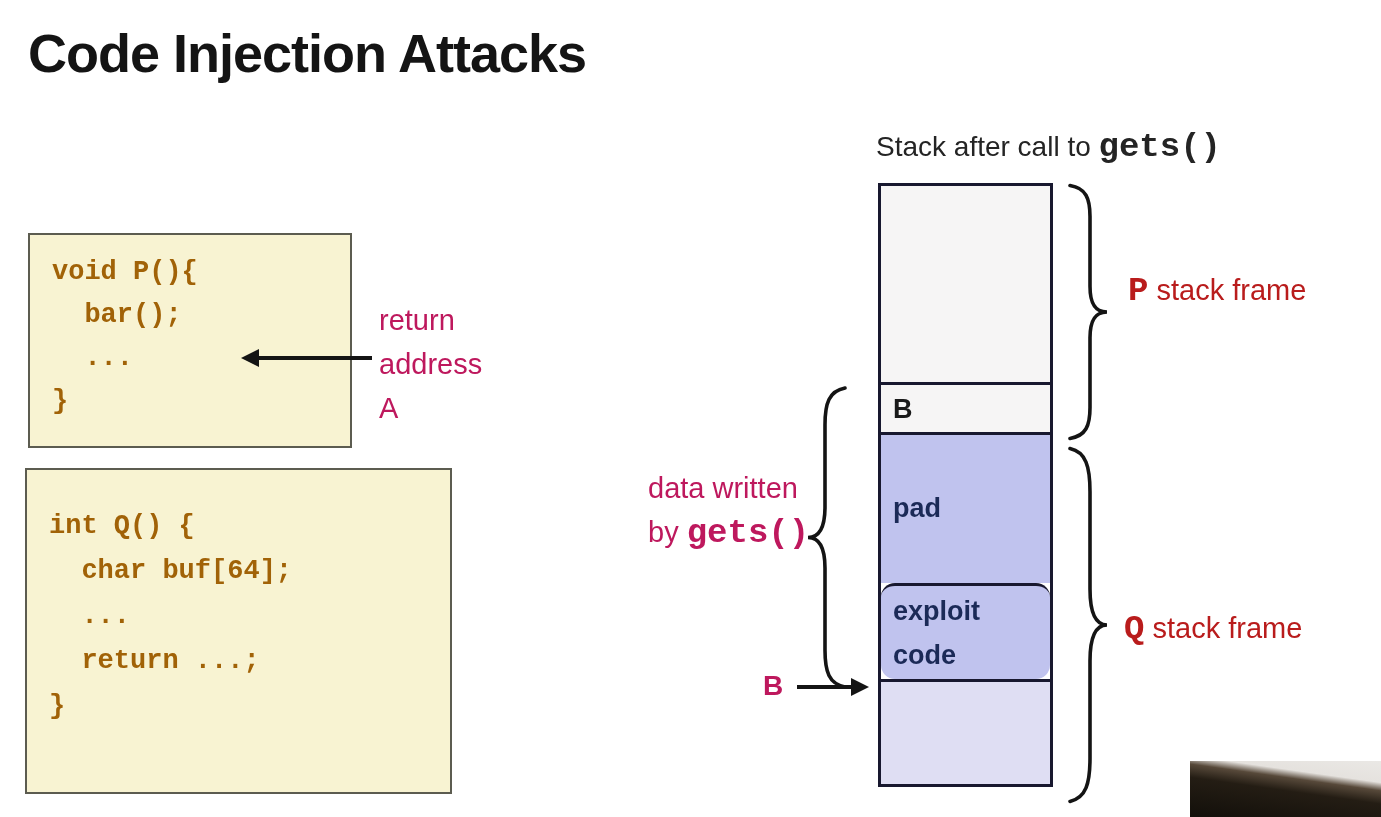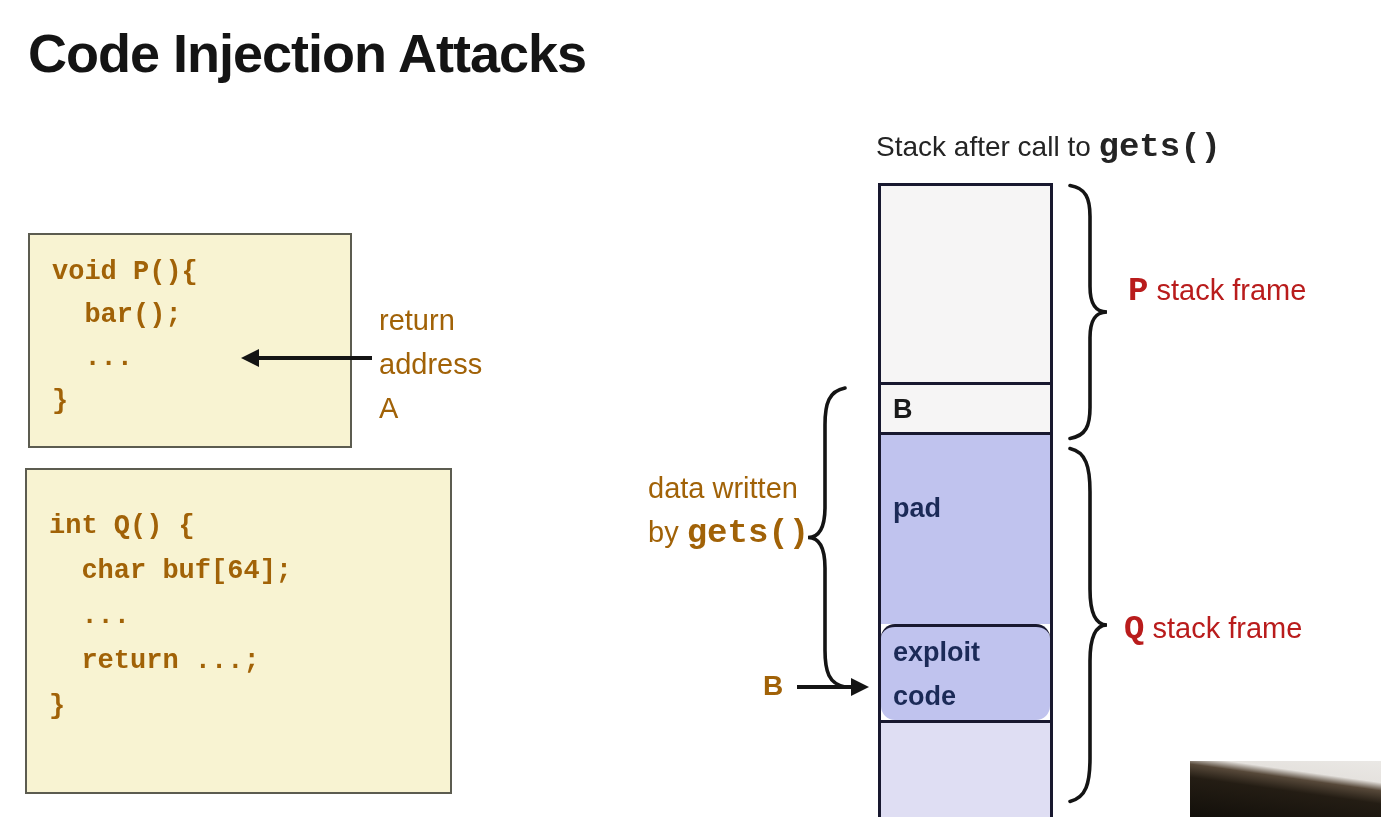--- a/index.html
+++ b/index.html
@@ -18,33 +18,33 @@
   #codebox-p{left:28px;top:233px;width:298px;height:195px;padding:16px 0 0 22px;line-height:43px;}
   #codebox-q{left:25px;top:468px;width:401px;height:288px;padding:34px 0 0 22px;line-height:45px;}
 
   
   .arrow-line{position:absolute;height:4px;background:#141414;}
   .head-left{position:absolute;width:0;height:0;border-top:9px solid transparent;
              border-bottom:9px solid transparent;border-right:18px solid #141414;}
   .head-right{position:absolute;width:0;height:0;border-top:9px solid transparent;
               border-bottom:9px solid transparent;border-left:18px solid #141414;}
 
-  .note{position:absolute;font-size:29px;line-height:44px;color:#a16207;}
+  .note{position:absolute;font-size:29px;line-height:44px;color:#be185d;}
   .mono{font-family:"Liberation Mono","DejaVu Sans Mono",monospace;font-weight:bold;font-size:34px;}
 
   
   .stack-header{position:absolute;left:876px;top:128px;font-size:28px;color:#242424;}
   #stack{position:absolute;left:878px;top:183px;width:169px;border:3px solid #18182f;}
   .cell{position:relative;box-sizing:border-box;}
   .cell + .cell{border-top:3px solid #18182f;}
   .cell-label{position:absolute;left:12px;font-weight:bold;font-size:27px;}
   #cell-top{height:196px;background:#f6f5f5;}
   #cell-b{height:50px;background:#f6f5f5;}
   #cell-b .cell-label{top:9px;color:#1a1a1a;}
-  #cell-pad{height:192px;background:#c0c3ee;text-align:right;}
+  #cell-pad{height:151px;background:#c0c3ee;text-align:right;}
   #cell-pad .cell-label{top:58px;color:#1b2a57;}
   #cell-exploit{height:96px;background:#c0c3ee;border-radius:14px;}
   #cell-exploit .cell-label{top:3px;color:#1b2a57;white-space:pre-line;line-height:44px;}
   #cell-bottom{height:105px;background:#dfdef3;}
 
   .brace{position:absolute;}
   .brace path{stroke:#141414;stroke-width:3.6;fill:none;vector-effect:non-scaling-stroke;
               stroke-linecap:round;}
 
   .frame-label{position:absolute;font-size:29px;color:#b91c1c;}

